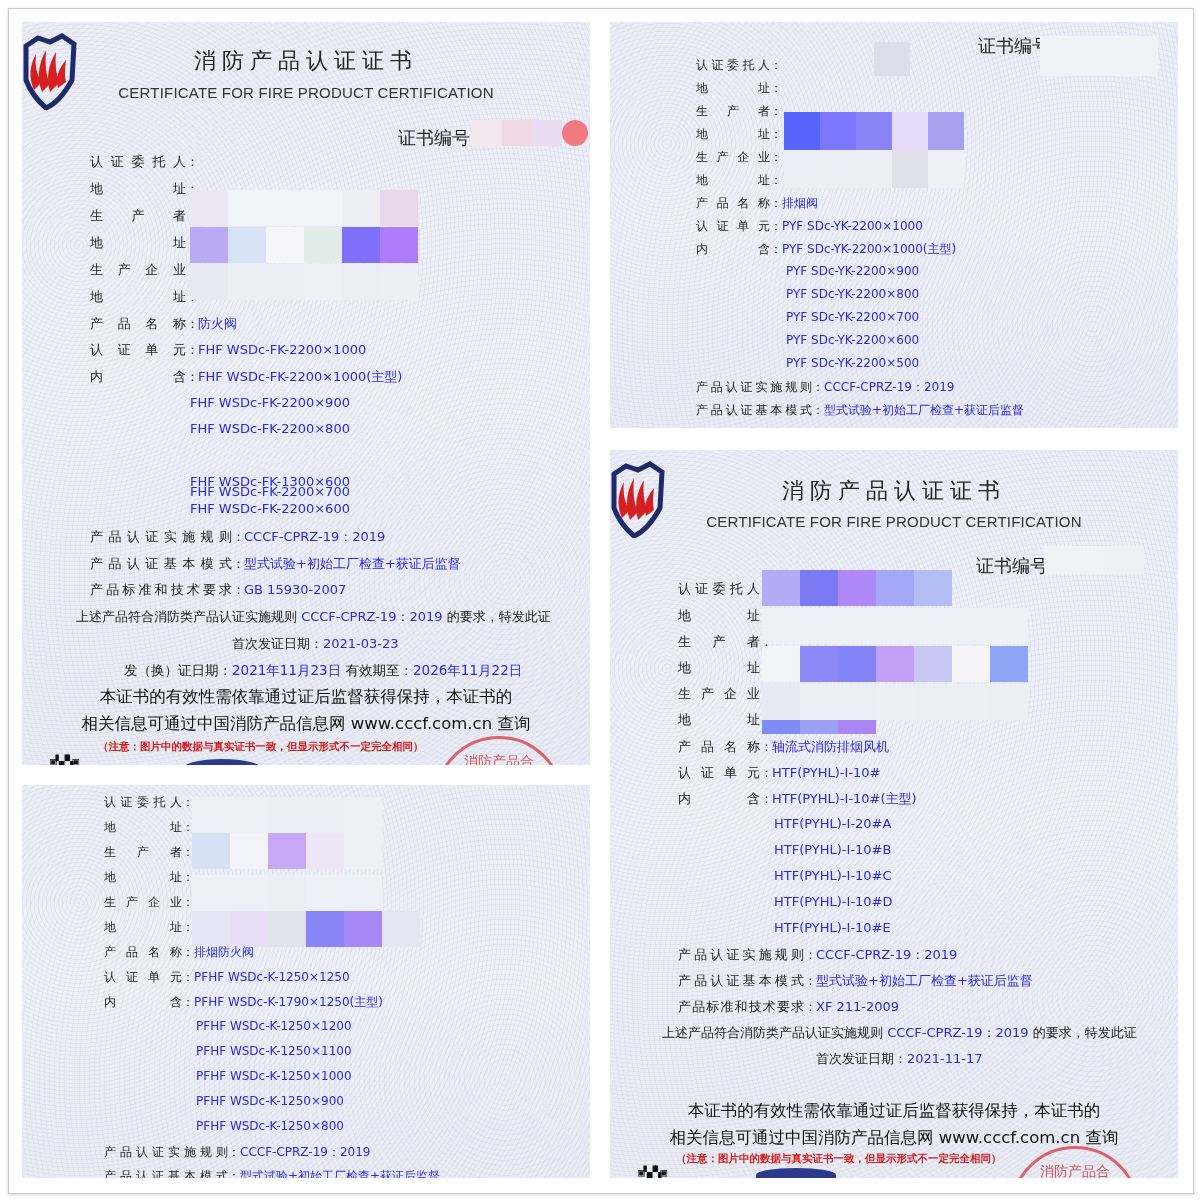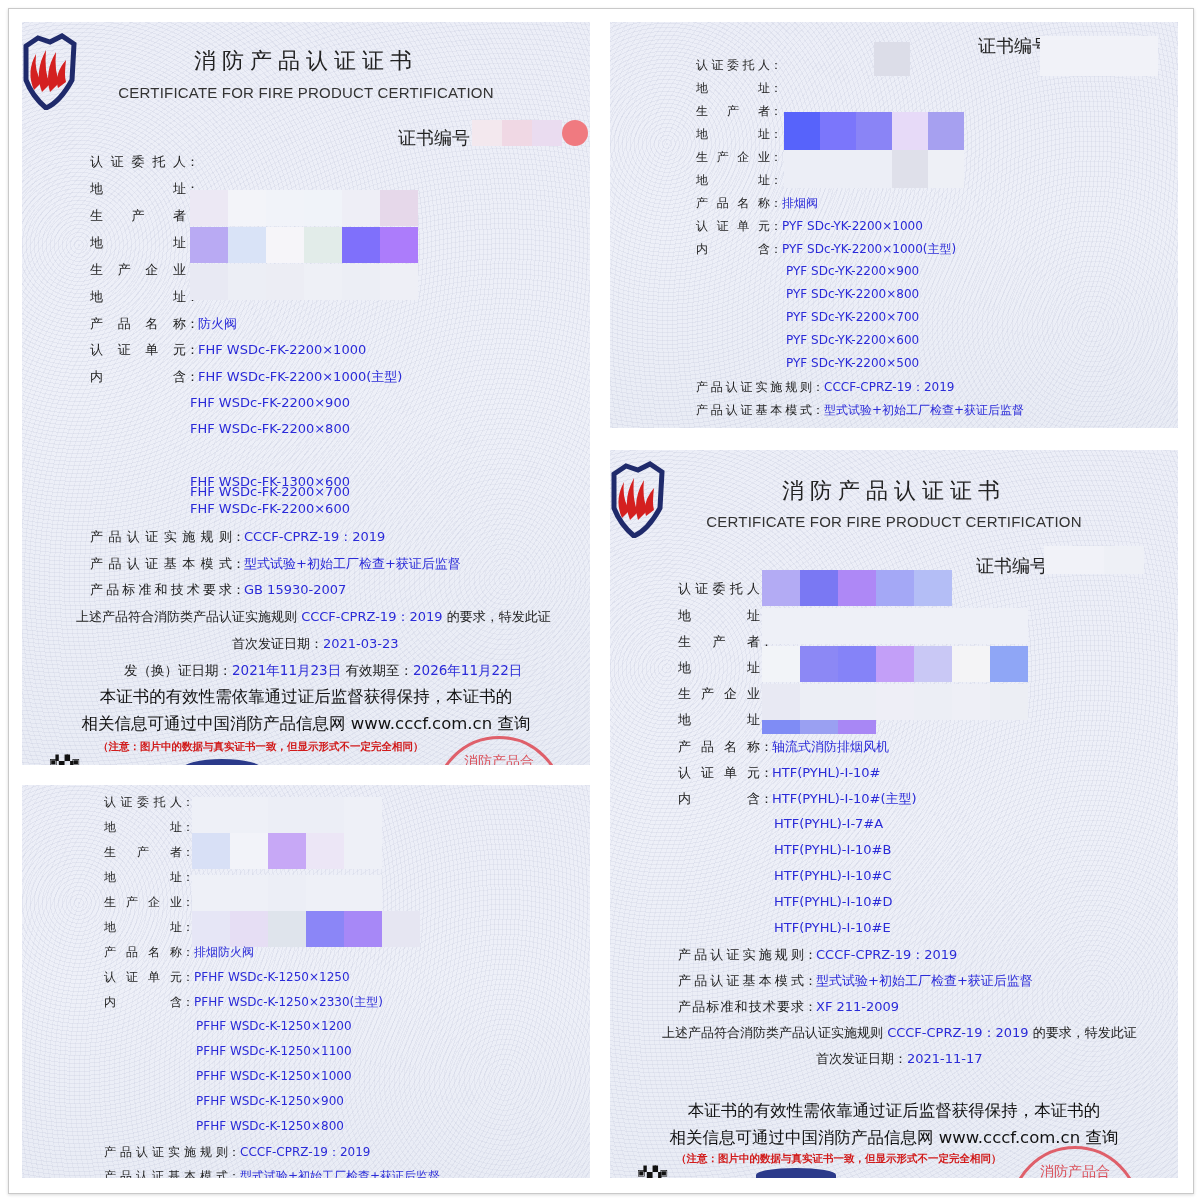--- a/index.html
+++ b/index.html
@@ -350,21 +350,21 @@
       <span class="val">排烟防火阀</span>
     </div>
   <div class="row" style="left:82px;top:184px;font-size:12px;">
       <span class="lbl" style="width:78px">认证单元</span>
       <span class="colon">：</span>
       <span class="val">PFHF WSDc-K-1250×1250</span>
     </div>
   <div class="row" style="left:82px;top:209px;font-size:12px;">
       <span class="lbl" style="width:78px">内含</span>
       <span class="colon">：</span>
-      <span class="val">PFHF WSDc-K-1250×2330(主型)</span>
+      <span class="val">PFHF WSDc-K-1790×1250(主型)</span>
     </div>
   <div class="row" style="left:174px;top:234px;font-size:12px;">
       <span class="val">PFHF WSDc-K-1250×1200</span>
     </div>
   <div class="row" style="left:174px;top:259px;font-size:12px;">
       <span class="val">PFHF WSDc-K-1250×1100</span>
     </div>
   <div class="row" style="left:174px;top:284px;font-size:12px;">
       <span class="val">PFHF WSDc-K-1250×1000</span>
     </div>
@@ -478,21 +478,21 @@
       <span class="lbl" style="width:82px">认证单元</span>
       <span class="colon">：</span>
       <span class="val">HTF(PYHL)-I-10#</span>
     </div>
   <div class="row" style="left:68px;top:340px;">
       <span class="lbl" style="width:82px">内含</span>
       <span class="colon">：</span>
       <span class="val">HTF(PYHL)-I-10#(主型)</span>
     </div>
   <div class="row" style="left:164px;top:366px;">
-      <span class="val">HTF(PYHL)-I-7#A</span>
+      <span class="val">HTF(PYHL)-I-20#A</span>
     </div>
   <div class="row" style="left:164px;top:392px;">
       <span class="val">HTF(PYHL)-I-10#B</span>
     </div>
   <div class="row" style="left:164px;top:418px;">
       <span class="val">HTF(PYHL)-I-10#C</span>
     </div>
   <div class="row" style="left:164px;top:444px;">
       <span class="val">HTF(PYHL)-I-10#D</span>
     </div>

